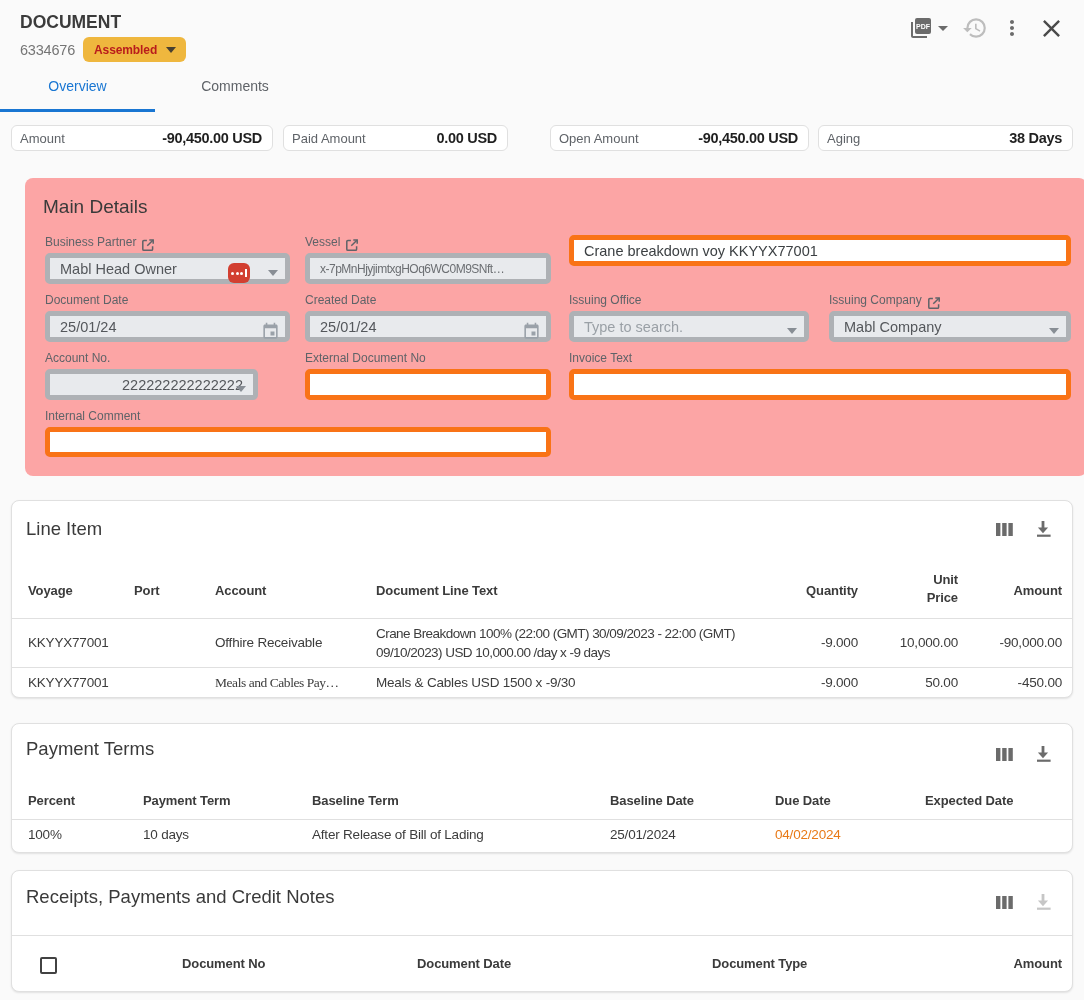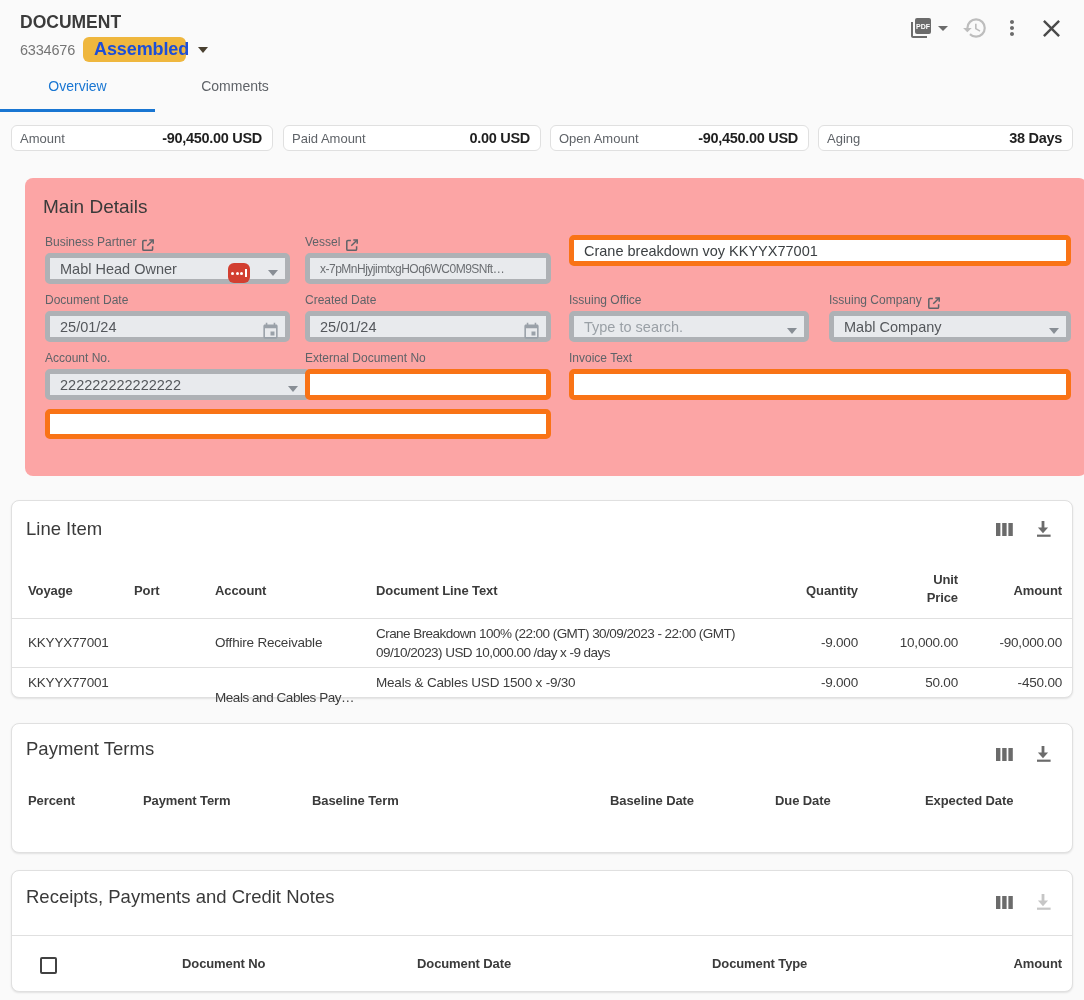--- a/index.html
+++ b/index.html
@@ -3,21 +3,21 @@
 <meta charset="utf-8">
 <style>
 * { margin:0; padding:0; box-sizing:border-box; }
 html,body { width:1084px; height:1000px; background:#FAFAFA; font-family:"Liberation Sans",sans-serif; overflow:hidden; position:relative; }
 .abs { position:absolute; }
 
 
 #hd-title { left:20px; top:12px; font-size:17.5px; font-weight:700; color:#3b3b3b; letter-spacing:0; }
 #hd-num { left:20px; top:42px; font-size:14.5px; color:#757575; letter-spacing:-0.2px; }
 #chip { left:83px; top:37px; width:103px; height:25px; background:#efb73e; border-radius:6px; display:flex; align-items:center; justify-content:flex-start; padding-left:11px; gap:9px; }
-#chip span { font-size:18px; font-weight:700; color:#1d4ed8; letter-spacing:-0.1px; }
+#chip span { font-size:12px; font-weight:700; color:#b91c1c; letter-spacing:-0.1px; }
 #chip .caret { width:0; height:0; border-left:5.5px solid transparent; border-right:5.5px solid transparent; border-top:6px solid #494030; margin-top:1px; }
 
 .tab { top:78px; font-size:14px; font-weight:500; }
 #tab1 { left:0; width:155px; text-align:center; color:#1976d2; }
 #tab2 { left:155px; width:160px; text-align:center; color:#5f6368; }
 #tabline { left:0; top:109px; width:155px; height:3px; background:#1976d2; }
 
 
 .stat { top:125px; height:26px; background:#fff; border:1px solid #e0e0e0; border-radius:6px; display:flex; align-items:center; justify-content:space-between; padding:0 10px 0 8px; }
 .stat .lbl { font-size:13px; color:#5f6368; }
@@ -76,21 +76,21 @@
   </svg>
 
 <div class="abs tab" id="tab1">Overview</div>
 <div class="abs tab" id="tab2">Comments</div>
 <div class="abs" id="tabline"></div>
 
 <div class="abs stat" style="left:11px; width:262px;">
     <span class="lbl">Amount</span>
     <span class="val">-90,450.00 USD</span>
   </div>
-<div class="abs stat" style="left:283px; width:258px;align-items:center;">
+<div class="abs stat" style="left:283px; width:225px;align-items:center;">
     <span class="lbl">Paid Amount</span>
     <span class="val">0.00 USD</span>
   </div>
 <div class="abs stat" style="left:550px; width:259px;">
     <span class="lbl">Open Amount</span>
     <span class="val">-90,450.00 USD</span>
   </div>
 <div class="abs stat" style="left:818px; width:255px;">
     <span class="lbl">Aging</span>
     <span class="val">38 Days</span>
@@ -164,35 +164,36 @@
           <line x1="6.3" y1="7.8" x2="11.9" y2="2.2" stroke="#5f6368" stroke-width="1.5"></line>
         </svg></div>
     <div class="inp dis" style="width:242px;">
         <span>Mabl Company</span>
         <div class="caret-g"></div>
       </div>
   </div>
 
   <div class="fld" style="left:20px; top:173px; width:245px;">
     <div class="flbl">Account No.</div>
-    <div class="inp dis" style="width:265px;">
+    <div class="inp dis" style="width:213px;justify-content:flex-end;">
         <span>222222222222222</span>
         <div class="caret-g"></div>
       </div>
   </div>
   <div class="fld" style="left:280px; top:173px; width:246px;">
     <div class="flbl">External Document No</div>
     <div class="inp" style="width:246px;"></div>
   </div>
   <div class="fld" style="left:544px; top:173px; width:502px;">
     <div class="flbl">Invoice Text</div>
     <div class="inp" style="width:502px;"></div>
   </div>
 
   <div class="fld" style="left:20px; top:231px; width:506px;">
+    <div class="flbl">Internal Comment</div>
     <div class="inp" style="width:506px; height:30px;"></div>
   </div>
 </div>
 
 <div class="card" id="card-li" style="top:500px; height:198px;">
   <h3 style="top:17px;">Line Item</h3>
   <svg class="abs" style="left:984px; top:20px;" width="17" height="17" viewBox="0 0 17 17">
       <rect x="0" y="2" width="4.4" height="13" fill="#6b6b6b"></rect>
       <rect x="6.2" y="2" width="4.4" height="13" fill="#6b6b6b"></rect>
       <rect x="12.4" y="2" width="4.4" height="13" fill="#6b6b6b"></rect>
@@ -214,21 +215,21 @@
   <div class="trow bt" style="top:117px; height:49px;">
     <span class="td" style="left:16px; top:16px;">KKYYX77001</span>
     <span class="td" style="left:203px; top:16px;">Offhire Receivable</span>
     <span class="td lt" style="left:364px; top:5px; line-height:19px;">Crane Breakdown 100% (22:00 (GMT) 30/09/2023 - 22:00 (GMT)<br>09/10/2023) USD 10,000.00 /day x -9 days</span>
     <span class="td rt" style="right:214px; top:16px;">-9.000</span>
     <span class="td rt" style="right:114px; top:16px;">10,000.00</span>
     <span class="td rt" style="right:10px; top:16px;">-90,000.00</span>
   </div>
   <div class="trow bt" style="top:166px; height:30px;">
     <span class="td" style="left:16px; top:7px;">KKYYX77001</span>
-    <span class="td" style="left:203px; top:22px; letter-spacing:-0.45px;">Meals and Cables Pay…</span>
+    <span class="td" style="left:203px; top:7px; letter-spacing:-0.45px;font-family:Liberation Serif, serif;">Meals and Cables Pay…</span>
     <span class="td" style="left:364px; top:7px;">Meals &amp; Cables USD 1500 x -9/30</span>
     <span class="td rt" style="right:214px; top:7px;">-9.000</span>
     <span class="td rt" style="right:114px; top:7px;">50.00</span>
     <span class="td rt" style="right:10px; top:7px;">-450.00</span>
   </div>
 </div>
 
 <div class="card" id="card-pt" style="top:723px; height:130px;">
   <h3 style="top:14px;">Payment Terms</h3>
   <svg class="abs" style="left:984px; top:22px;" width="17" height="17" viewBox="0 0 17 17">
@@ -242,20 +243,27 @@
     </svg>
 
   <div class="trow" style="top:54px; height:41px;">
     <span class="th" style="left:16px; top:15px;">Percent</span>
     <span class="th" style="left:131px; top:15px;">Payment Term</span>
     <span class="th" style="left:300px; top:15px;">Baseline Term</span>
     <span class="th" style="left:598px; top:15px;">Baseline Date</span>
     <span class="th" style="left:763px; top:15px;">Due Date</span>
     <span class="th" style="left:913px; top:15px;">Expected Date</span>
   </div>
+  <div class="trow bt" style="top:95px; height:33px;">
+    <span class="td" style="left:16px; top:7px;">100%</span>
+    <span class="td" style="left:131px; top:7px;">10 days</span>
+    <span class="td" style="left:300px; top:7px;">After Release of Bill of Lading</span>
+    <span class="td" style="left:598px; top:7px;">25/01/2024</span>
+    <span class="td" style="left:763px; top:7px; color:#e87a17;">04/02/2024</span>
+  </div>
 </div>
 
 <div class="card" id="card-rc" style="top:870px; height:122px;">
   <h3 style="top:15px;">Receipts, Payments and Credit Notes</h3>
   <svg class="abs" style="left:984px; top:23px;" width="17" height="17" viewBox="0 0 17 17">
       <rect x="0" y="2" width="4.4" height="13" fill="#6b6b6b"></rect>
       <rect x="6.2" y="2" width="4.4" height="13" fill="#6b6b6b"></rect>
       <rect x="12.4" y="2" width="4.4" height="13" fill="#6b6b6b"></rect>
     </svg>
   <svg class="abs dl" style="left:1025px; top:23px;" width="15" height="16" viewBox="0 0 15 16">

